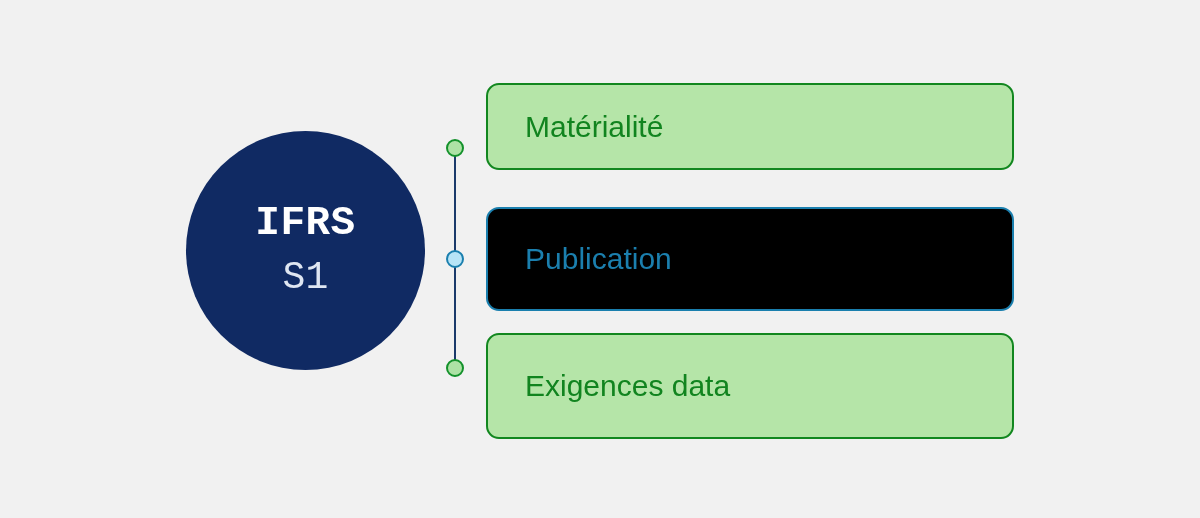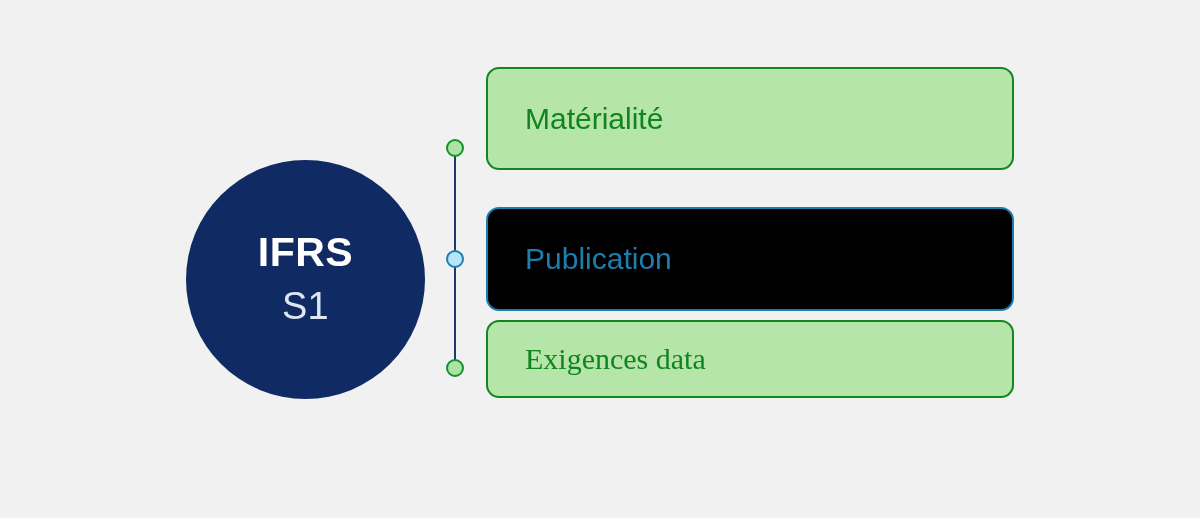--- a/index.html
+++ b/index.html
@@ -17,30 +17,31 @@
   .canvas {
     position: relative;
     width: 1200px;
     height: 518px;
   }
 
   
   .hub {
     position: absolute;
     left: 186px;
-    top: 160px;
+    top: 131px;
     width: 239px;
     height: 239px;
     border-radius: 50%;
     background: #102A63;
     display: flex;
     flex-direction: column;
     align-items: center;
     justify-content: center;
     box-sizing: border-box;
+    font-family: Liberation Mono, monospace;
   }
   .hub-primary {
     font-size: 41px;
     font-weight: bold;
     color: #ffffff;
     line-height: 1.06;
     letter-spacing: 0.5px;
   }
   .hub-secondary {
     font-size: 38px;
@@ -107,23 +108,23 @@
     border-color: #12871f;
   }
   .card.green .card-label { color: #11841f; }
 
   .card.blue {
     background: #000000;
     border-color: #1a7fae;
   }
   .card.blue .card-label { color: #1b7fae; }
 
-  .card-1 { top: 67px;  height: 103px; }
+  .card-1 { top: 83px;  height: 87px; }
   .card-2 { top: 207px; height: 104px; }
-  .card-3 { top: 320px; height: 78px; font-family: Liberation Serif, serif; }
+  .card-3 { top: 333px; height: 106px; }
 </style>
 </head>
 <body>
 
 <div class="canvas">
 
   <div class="hub">
     <div class="hub-primary">IFRS</div>
     <div class="hub-secondary">S1</div>
   </div>

